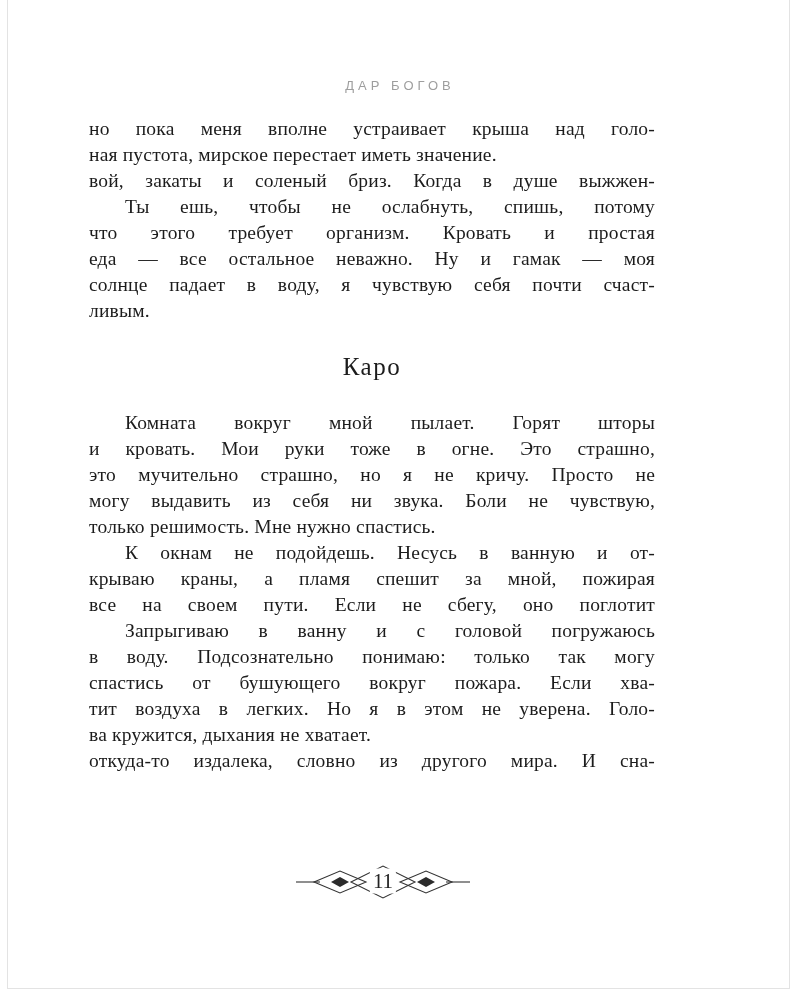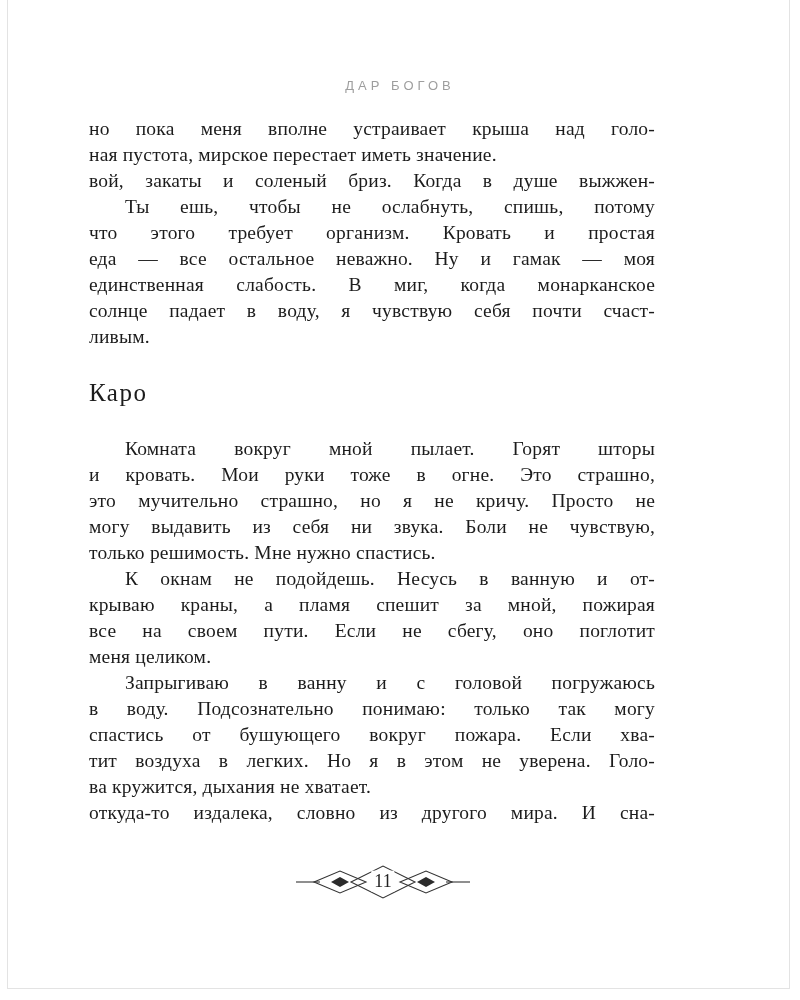--- a/index.html
+++ b/index.html
@@ -38,33 +38,34 @@
     text-align: justify;
     overflow: hidden;
   }
   .line::after { content: ""; display: inline-block; width: 100%; height: 0; vertical-align: top; }
   .line.nojust { text-align: left; }
   .line.nojust::after { content: none; }
   .line.first { text-indent: 36px; }
   .chapter-title {
     margin: 27px 0 27px 0;
     height: 32px; line-height: 32px;
+    text-align: center;
     font-size: 25px; font-weight: normal;
     letter-spacing: 1.5px;
     color: #1c1c1c;
   }
   .footer {
     position: absolute; top: 860px; left: 100px; width: 566px; height: 44px;
   }
   .ornament-wrap { position: relative; width: 178px; height: 44px; margin: 0 auto; }
   .ornament-wrap svg { position: absolute; left: 0; top: 0; }
   .pagenum {
     position: absolute; left: 50%; top: 50%;
     transform: translate(-50%, -54%);
-    font-size: 18px; color: #222222;
+    font-size: 21px; color: #222222;
     background: #ffffff; padding: 0 3px;
   }
 </style>
 </head>
 <body>
 
 <div class="page">
   <div class="frame"></div>
 
   <div class="running-header">ДАР БОГОВ</div>
@@ -73,41 +74,39 @@
     <div id="paras-top">
         <div class="para">
           <div class="line">но пока меня вполне устраивает крыша над голо-</div>
           <div class="line nojust">ная пустота, мирское перестает иметь значение.</div>
           <div class="line">вой, закаты и соленый бриз. Когда в душе выжжен-</div>
         </div>
         <div class="para">
           <div class="line first">Ты ешь, чтобы не ослабнуть, спишь, потому</div>
           <div class="line">что этого требует организм. Кровать и простая</div>
           <div class="line">еда — все остальное неважно. Ну и гамак — моя</div>
-          <div class="line">единственная слабость. В миг, когда монарканское</div>
           <div class="line">солнце падает в воду, я чувствую себя почти счаст-</div>
           <div class="line nojust">ливым.</div>
         </div>
       </div>
 
     <h2 class="chapter-title">Каро</h2>
 
     <div id="paras-bottom">
         <div class="para">
           <div class="line first">Комната вокруг мной пылает. Горят шторы</div>
           <div class="line">и кровать. Мои руки тоже в огне. Это страшно,</div>
           <div class="line">это мучительно страшно, но я не кричу. Просто не</div>
           <div class="line">могу выдавить из себя ни звука. Боли не чувствую,</div>
           <div class="line nojust">только решимость. Мне нужно спастись.</div>
         </div>
         <div class="para">
           <div class="line first">К окнам не подойдешь. Несусь в ванную и от-</div>
           <div class="line">крываю краны, а пламя спешит за мной, пожирая</div>
           <div class="line">все на своем пути. Если не сбегу, оно поглотит</div>
-          <div class="line nojust">меня целиком.</div>
         </div>
         <div class="para">
           <div class="line first">Запрыгиваю в ванну и с головой погружаюсь</div>
           <div class="line">в воду. Подсознательно понимаю: только так могу</div>
           <div class="line">спастись от бушующего вокруг пожара. Если хва-</div>
           <div class="line">тит воздуха в легких. Но я в этом не уверена. Голо-</div>
           <div class="line nojust">ва кружится, дыхания не хватает.</div>
         </div>
         <div class="para">
           <div class="line">откуда-то издалека, словно из другого мира. И сна-</div>

